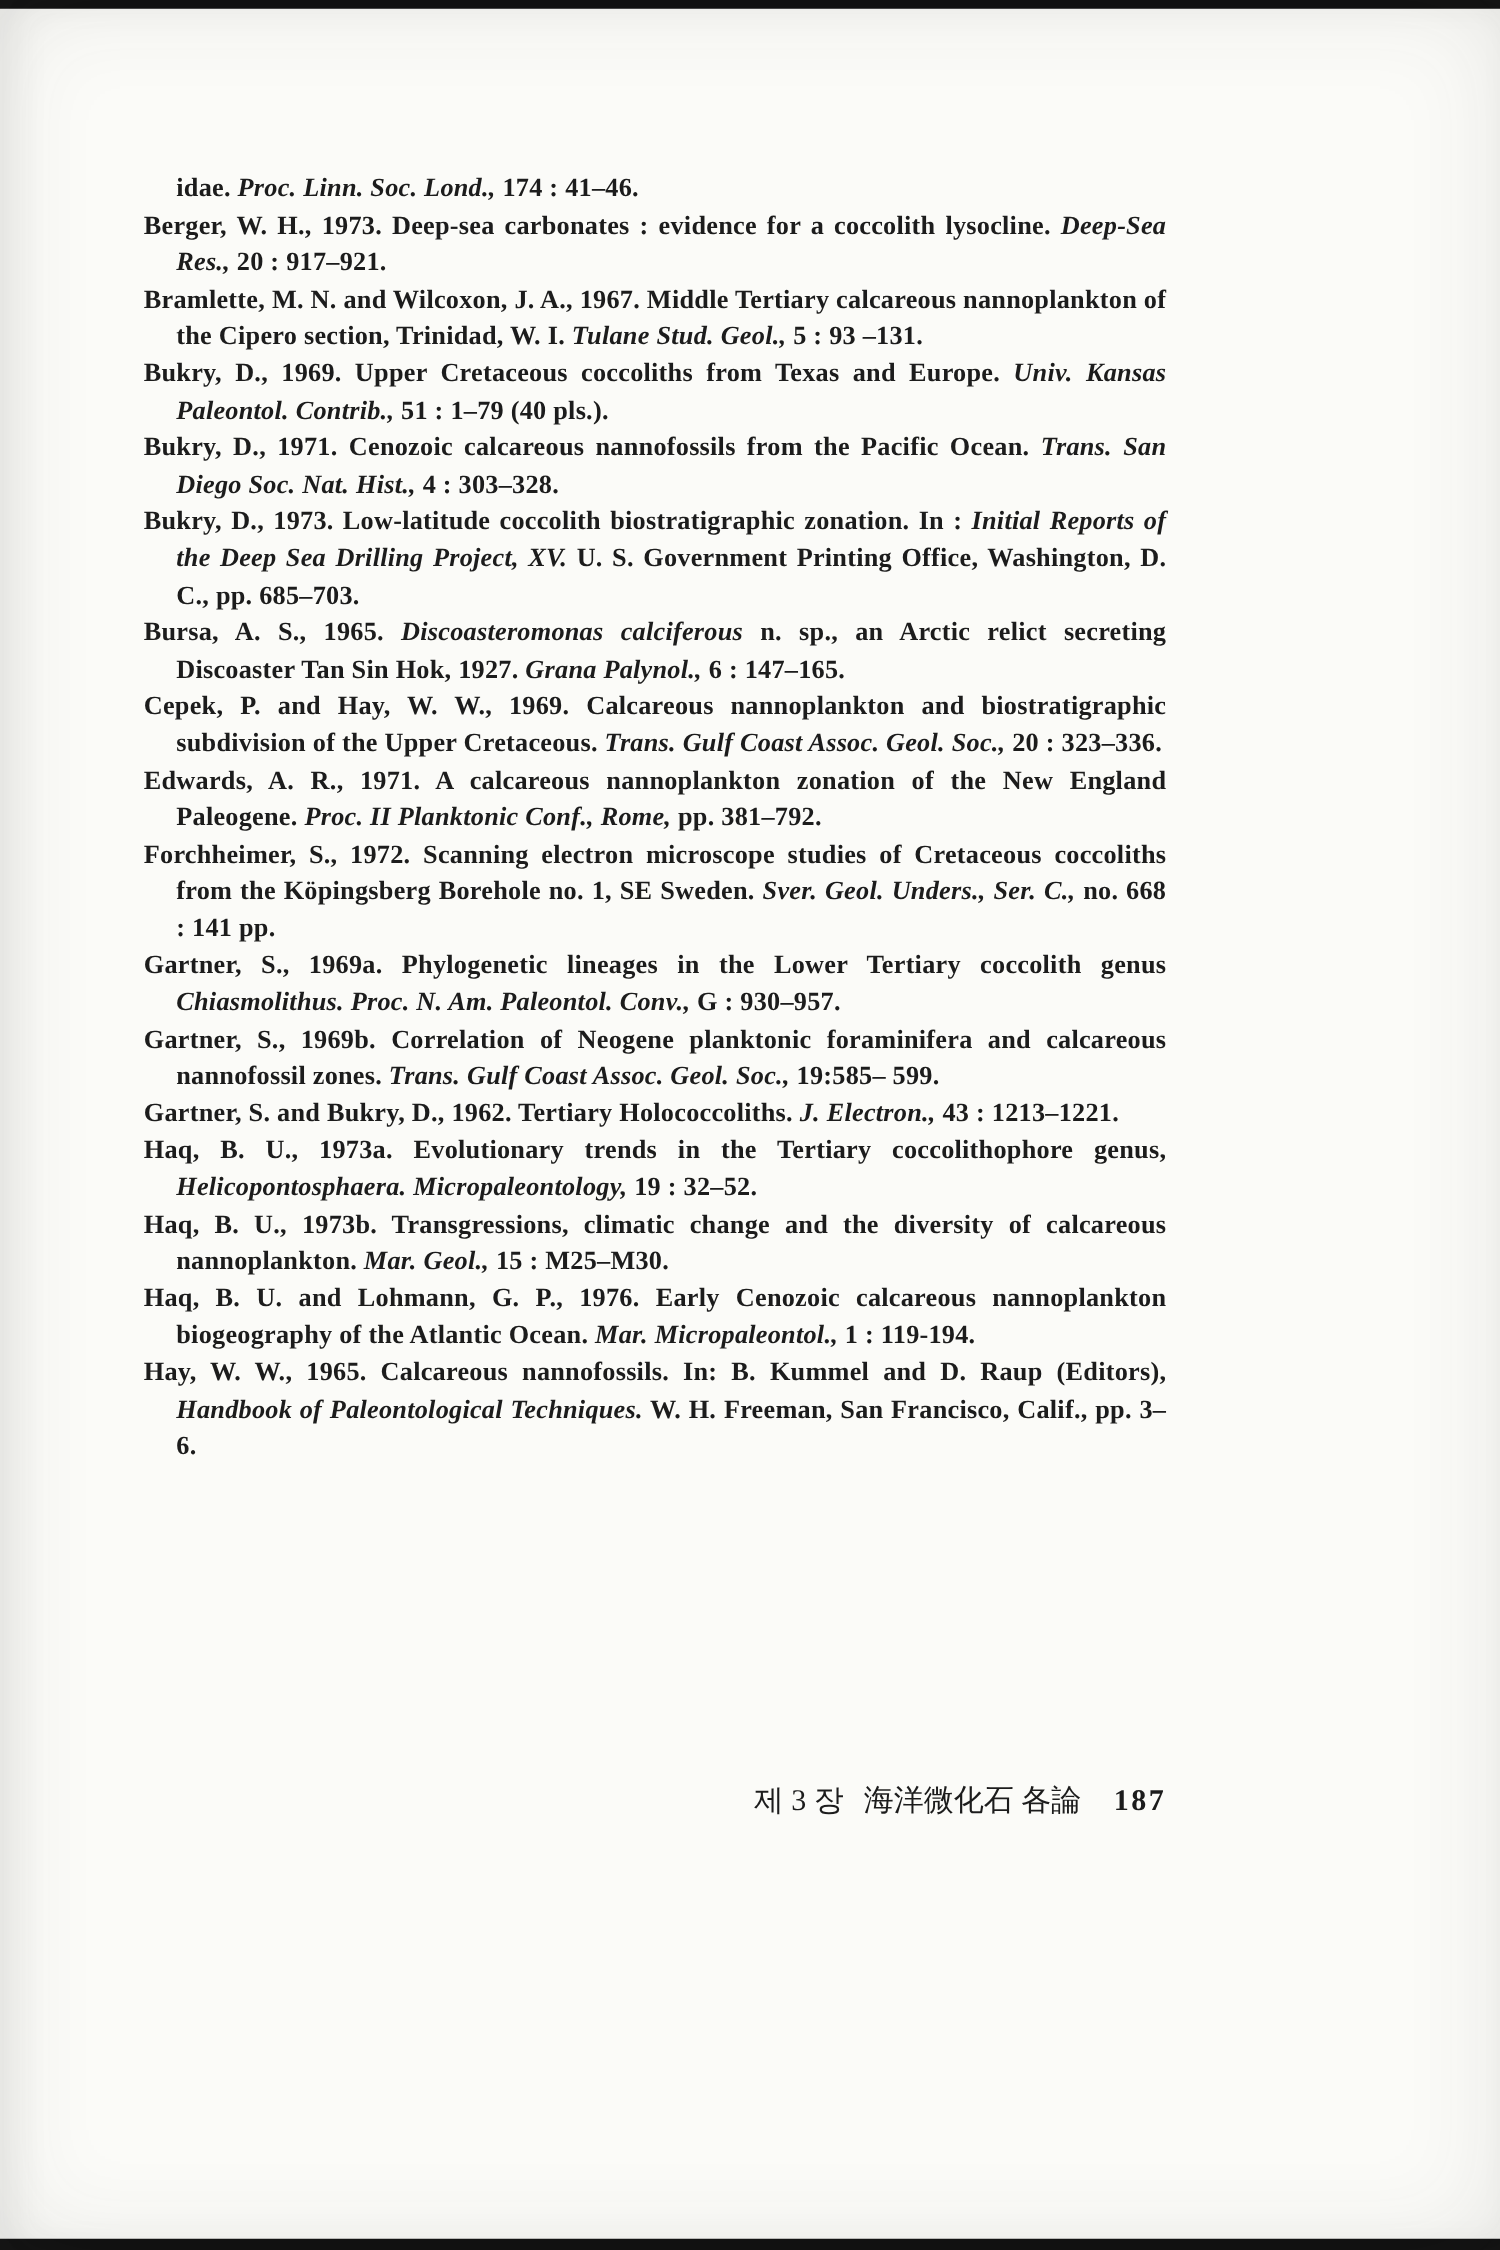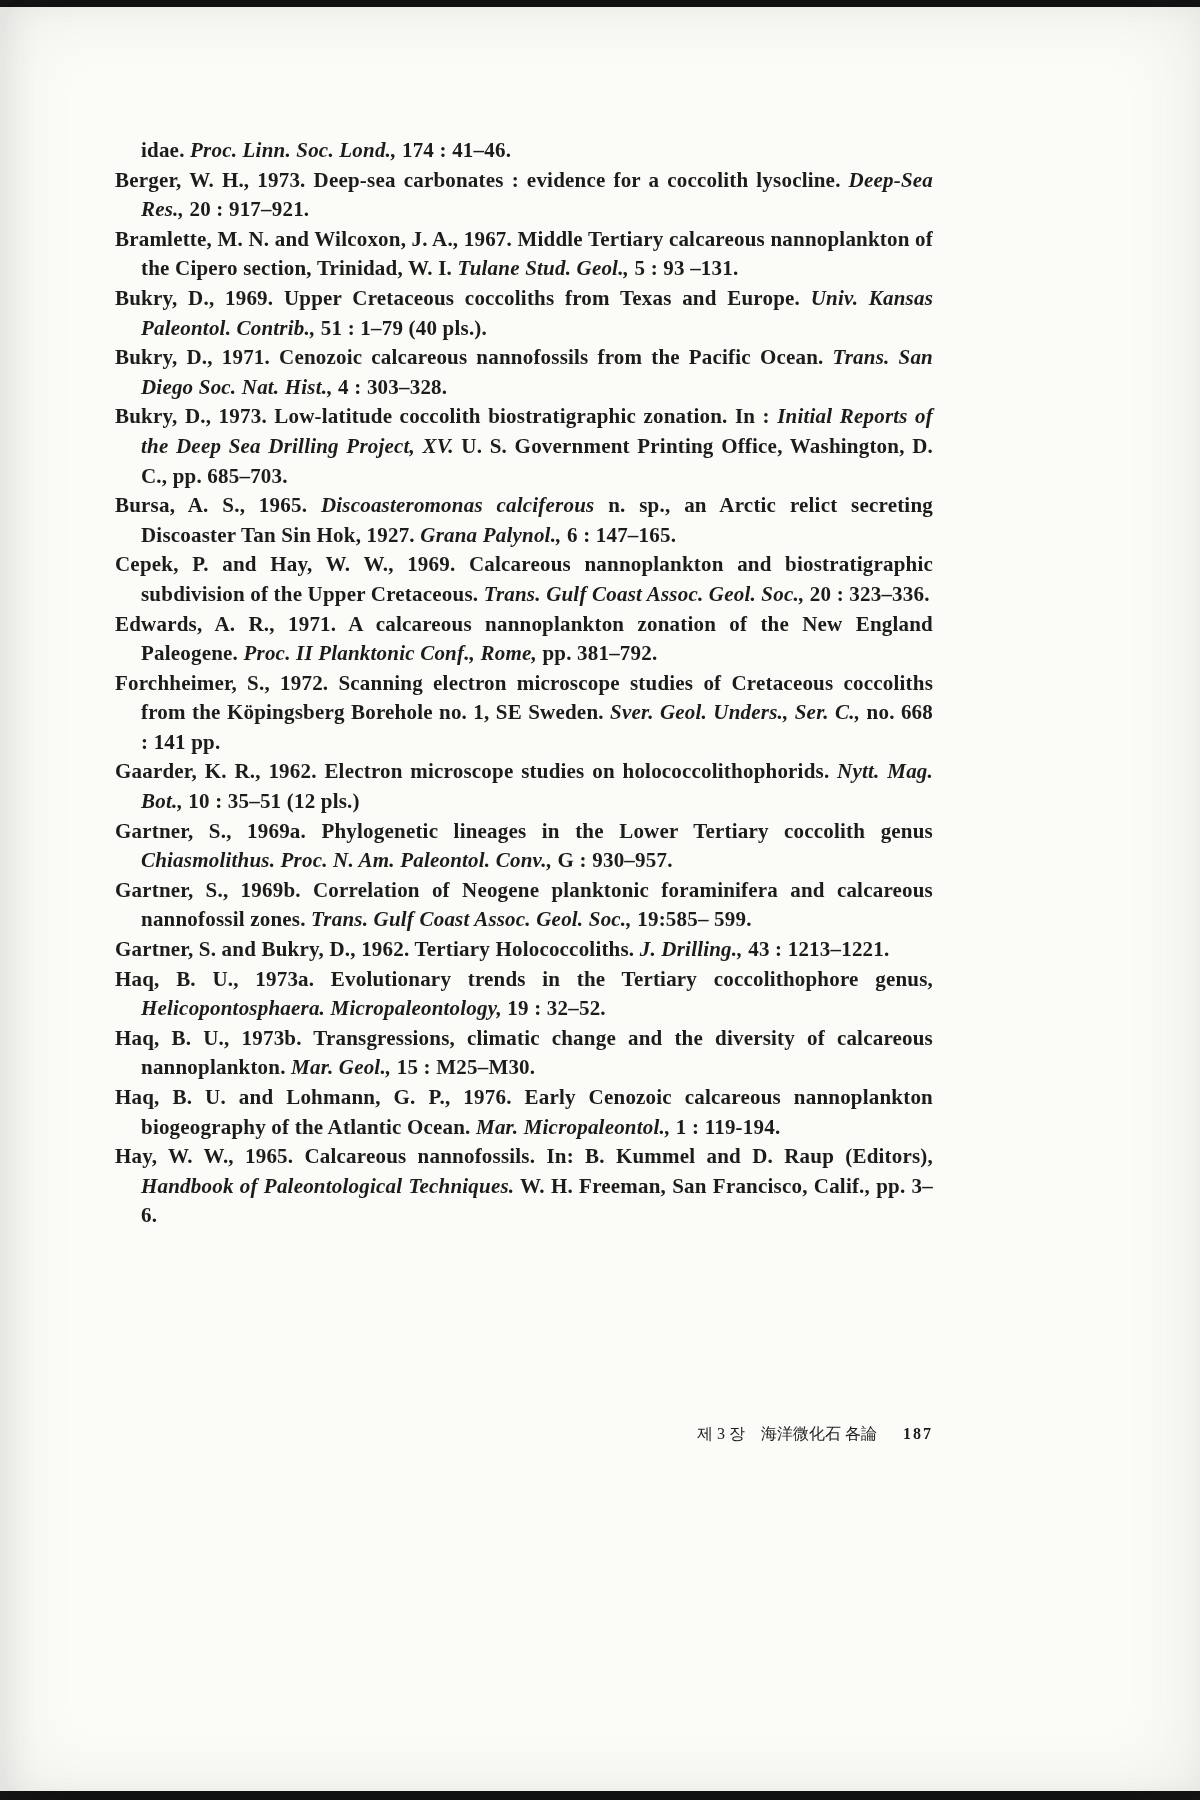--- a/index.html
+++ b/index.html
@@ -49,21 +49,21 @@
   .ref.cont {
     text-indent: 0;
   }
   .it { font-style: italic; }
   .footer {
     position: absolute;
     top: 1424px;
     left: 115px;
     width: 818px;
     text-align: right;
-    font-size: 16px;
+    font-size: 24px;
     color: #1c1c1c;
   }
   .footer .chapter { margin-right: 16px; }
   .footer .book-title { margin-right: 26px; }
   .footer .page-num { font-weight: bold; letter-spacing: 2px; }
 </style>
 </head>
 <body>
 
 <div>
@@ -73,24 +73,23 @@
       <div class="ref cont"><span>idae. </span><span class="it">Proc. Linn. Soc. Lond.,</span><span> 174 : 41–46.</span></div>
       <div class="ref"><span>Berger, W. H., 1973. Deep-sea carbonates : evidence for a coccolith lysocline. </span><span class="it">Deep-Sea Res.,</span><span> 20 : 917–921.</span></div>
       <div class="ref"><span>Bramlette, M. N. and Wilcoxon, J. A., 1967. Middle Tertiary calcareous nannoplankton of the Cipero section, Trinidad, W. I. </span><span class="it">Tulane Stud. Geol.,</span><span> 5 : 93 –131.</span></div>
       <div class="ref"><span>Bukry, D., 1969. Upper Cretaceous coccoliths from Texas and Europe. </span><span class="it">Univ. Kansas Paleontol. Contrib.,</span><span> 51 : 1–79 (40 pls.).</span></div>
       <div class="ref"><span>Bukry, D., 1971. Cenozoic calcareous nannofossils from the Pacific Ocean. </span><span class="it">Trans. San Diego Soc. Nat. Hist.,</span><span> 4 : 303–328.</span></div>
       <div class="ref"><span>Bukry, D., 1973. Low-latitude coccolith biostratigraphic zonation. In : </span><span class="it">Initial Reports of the Deep Sea Drilling Project, XV.</span><span> U. S. Government Printing Office, Washington, D. C., pp. 685–703.</span></div>
       <div class="ref"><span>Bursa, A. S., 1965. </span><span class="it">Discoasteromonas calciferous</span><span> n. sp., an Arctic relict secreting Discoaster Tan Sin Hok, 1927. </span><span class="it">Grana Palynol.,</span><span> 6 : 147–165.</span></div>
       <div class="ref"><span>Cepek, P. and Hay, W. W., 1969. Calcareous nannoplankton and biostratigraphic subdivision of the Upper Cretaceous. </span><span class="it">Trans. Gulf Coast Assoc. Geol. Soc.,</span><span> 20 : 323–336.</span></div>
       <div class="ref"><span>Edwards, A. R., 1971. A calcareous nannoplankton zonation of the New England Paleogene. </span><span class="it">Proc. II Planktonic Conf., Rome,</span><span> pp. 381–792.</span></div>
       <div class="ref"><span>Forchheimer, S., 1972. Scanning electron microscope studies of Cretaceous coccoliths from the Köpingsberg Borehole no. 1, SE Sweden. </span><span class="it">Sver. Geol. Unders., Ser. C.,</span><span> no. 668 : 141 pp.</span></div>
-      <div class="ref"><span>Gaarder, K. R., 1962. Electron microscope studies on holococcolithophorids. </span><span class="it">Nytt. Mag. Bot.,</span><span> 10 : 35–51 (12 pls.)</span></div>
       <div class="ref"><span>Gartner, S., 1969a. Phylogenetic lineages in the Lower Tertiary coccolith genus </span><span class="it">Chiasmolithus. Proc. N. Am. Paleontol. Conv.,</span><span> G : 930–957.</span></div>
       <div class="ref"><span>Gartner, S., 1969b. Correlation of Neogene planktonic foraminifera and calcareous nannofossil zones. </span><span class="it">Trans. Gulf Coast Assoc. Geol. Soc.,</span><span> 19:585– 599.</span></div>
-      <div class="ref"><span>Gartner, S. and Bukry, D., 1962. Tertiary Holococcoliths. </span><span class="it">J. Drilling.,</span><span> 43 : 1213–1221.</span></div>
+      <div class="ref"><span>Gartner, S. and Bukry, D., 1962. Tertiary Holococcoliths. </span><span class="it">J. Electron.,</span><span> 43 : 1213–1221.</span></div>
       <div class="ref"><span>Haq, B. U., 1973a. Evolutionary trends in the Tertiary coccolithophore genus, </span><span class="it">Helicopontosphaera. Micropaleontology,</span><span> 19 : 32–52.</span></div>
       <div class="ref"><span>Haq, B. U., 1973b. Transgressions, climatic change and the diversity of calcareous nannoplankton. </span><span class="it">Mar. Geol.,</span><span> 15 : M25–M30.</span></div>
       <div class="ref"><span>Haq, B. U. and Lohmann, G. P., 1976. Early Cenozoic calcareous nannoplankton biogeography of the Atlantic Ocean. </span><span class="it">Mar. Micropaleontol.,</span><span> 1 : 119-194.</span></div>
       <div class="ref"><span>Hay, W. W., 1965. Calcareous nannofossils. In: B. Kummel and D. Raup (Editors), </span><span class="it">Handbook of Paleontological Techniques.</span><span> W. H. Freeman, San Francisco, Calif., pp. 3–6.</span></div>
     </div>
 
   <div class="footer">
     <span class="chapter">제 3 장</span><span class="book-title">海洋微化石 各論</span><span class="page-num">187</span>
   </div>
 

